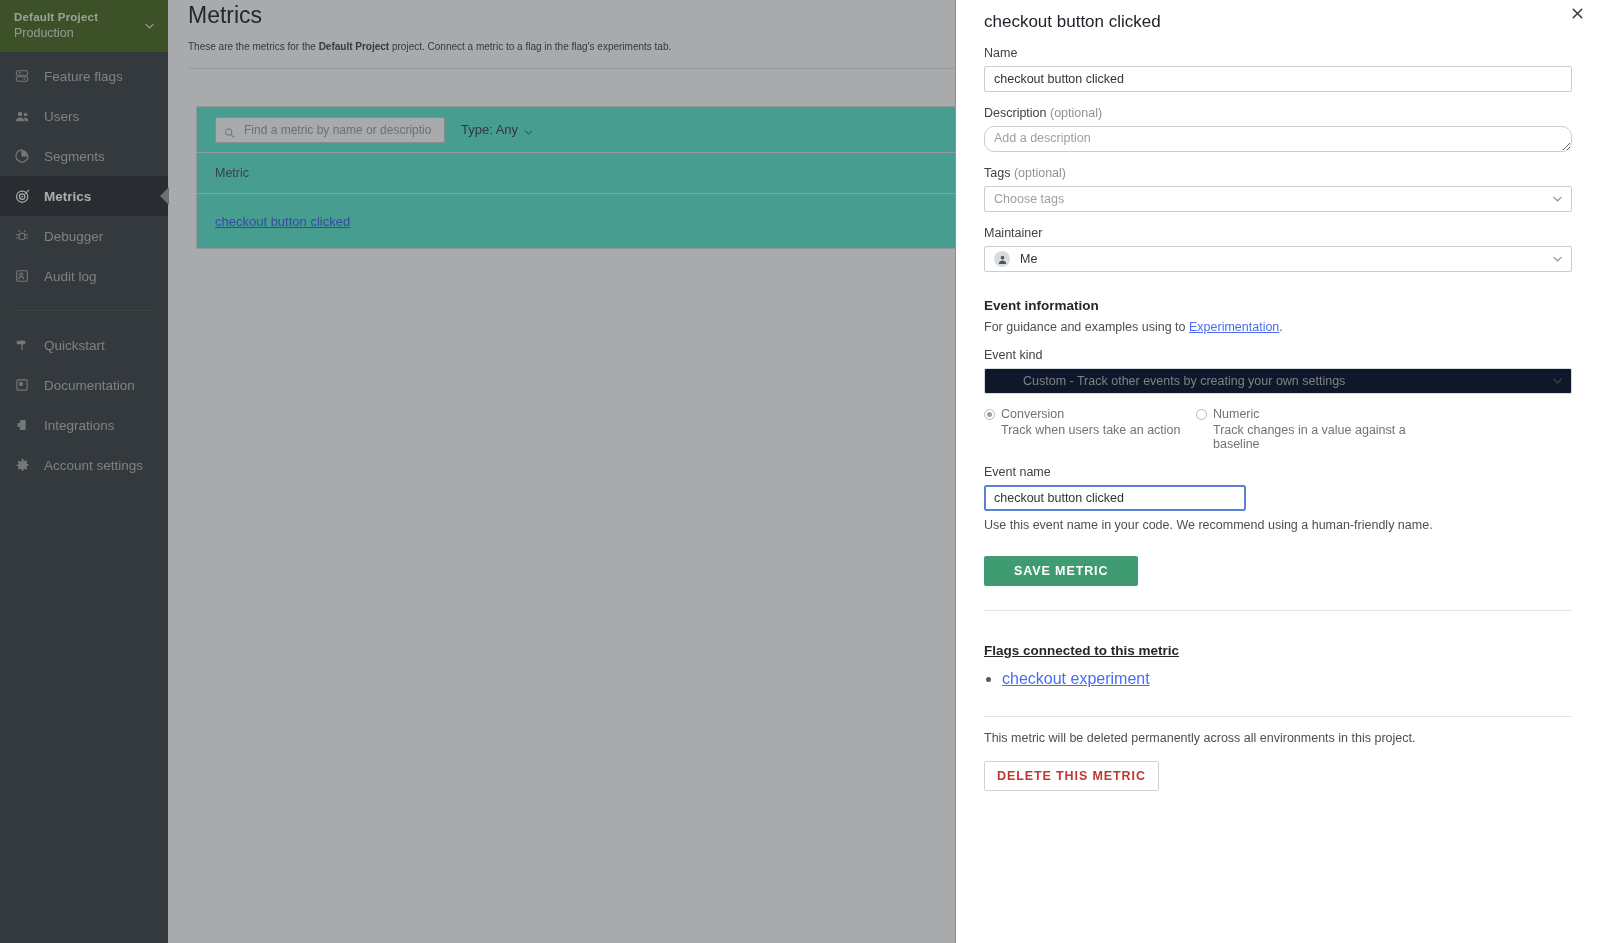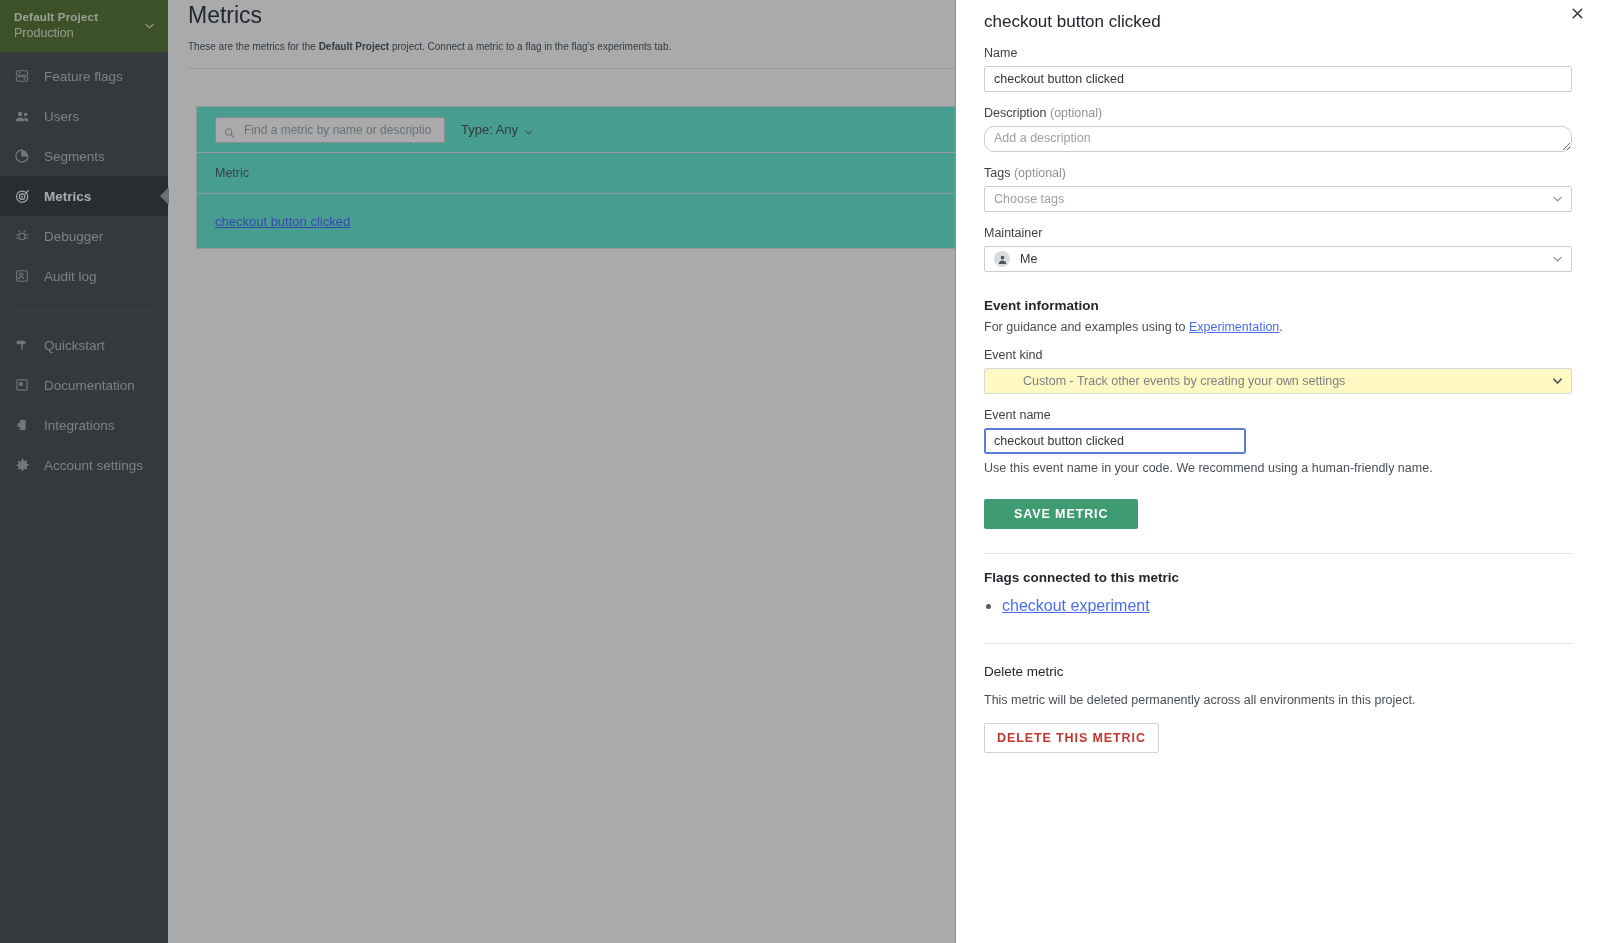--- a/index.html
+++ b/index.html
@@ -223,21 +223,21 @@
     width: 100%; height: 26px;
     border: 1px solid #c9ced2; border-radius: 2px;
     display: flex; align-items: center;
     padding: 0 26px 0 9px;
     font-size: 12.5px; color: #2f3438;
     background: #fff;
     cursor: pointer;
   }
   .select-box.placeholder-text { color: #9aa0a5; }
   .select-box.disabled {
-    background: #fef9c3; color: #7d8287; border-color: #d6dadd; padding-left: 38px;
+    background: #0f172a; color: #7d8287; border-color: #d6dadd; padding-left: 38px;
   }
   .select-box .sel-chev {
     position: absolute; right: 8px; top: 50%; transform: translateY(-50%);
     width: 11px; height: 11px; opacity: .65;
   }
   .select-box.disabled .sel-chev { opacity: .85; }
   .select-box .avatar {
     width: 16px; height: 16px; border-radius: 50%;
     background: #d9dcdf;
     margin-right: 10px;
@@ -549,39 +549,54 @@
         <div class="select-box disabled">
           <span>Custom - Track other events by creating your own settings</span>
           <span class="sel-chev">
             <svg viewBox="0 0 12 12" width="11" height="11">
                 <path d="M2 4 L6 8.2 L10 4" stroke="#3b4044" stroke-width="1.8" fill="none" stroke-linecap="round"></path>
               </svg>
           </span>
         </div>
       </div>
 
+      <div class="radio-row">
+        <div class="radio-col">
+          <div class="radio-line">
+            <span class="radio-mark checked"></span>
+            <span class="radio-label">Conversion</span>
+          </div>
+          <div class="radio-desc">Track when users take an action</div>
+        </div>
+        <div class="radio-col">
+          <div class="radio-line">
+            <span class="radio-mark"></span>
+            <span class="radio-label">Numeric</span>
+          </div>
+          <div class="radio-desc">Track changes in a value against a baseline</div>
+        </div>
+      </div>
 
       <div class="field">
         <div class="field-label">Event name</div>
         <input class="text-input focused" type="text" style="width: 262px;" value="checkout button clicked">
         <div class="helper-text">Use this event name in your code. We recommend using a human-friendly name.</div>
       </div>
 
       <button class="btn-save">SAVE METRIC</button>
 
       <div class="panel-rule"></div>
 
-      <div class="section-title" style="margin-top:16px;">Flags connected to this metric</div>
+      <div class="section-title" style="margin-top:32px;text-decoration:underline;">Flags connected to this metric</div>
       <ul class="flags-list">
         <li>
           <span class="inline-link">checkout experiment</span>
         </li>
       </ul>
 
       <div class="panel-rule" style="margin-top:28px;"></div>
 
-      <div class="section-title" style="margin-top:20px; font-weight:normal; font-size:13.5px;">Delete metric</div>
       <div class="helper-text" style="margin-top:14px;">This metric will be deleted permanently across all environments in this project.</div>
       <button class="btn-delete">DELETE THIS METRIC</button>
     </div>
   </div>
 
 </div>
 
 </body></html>

